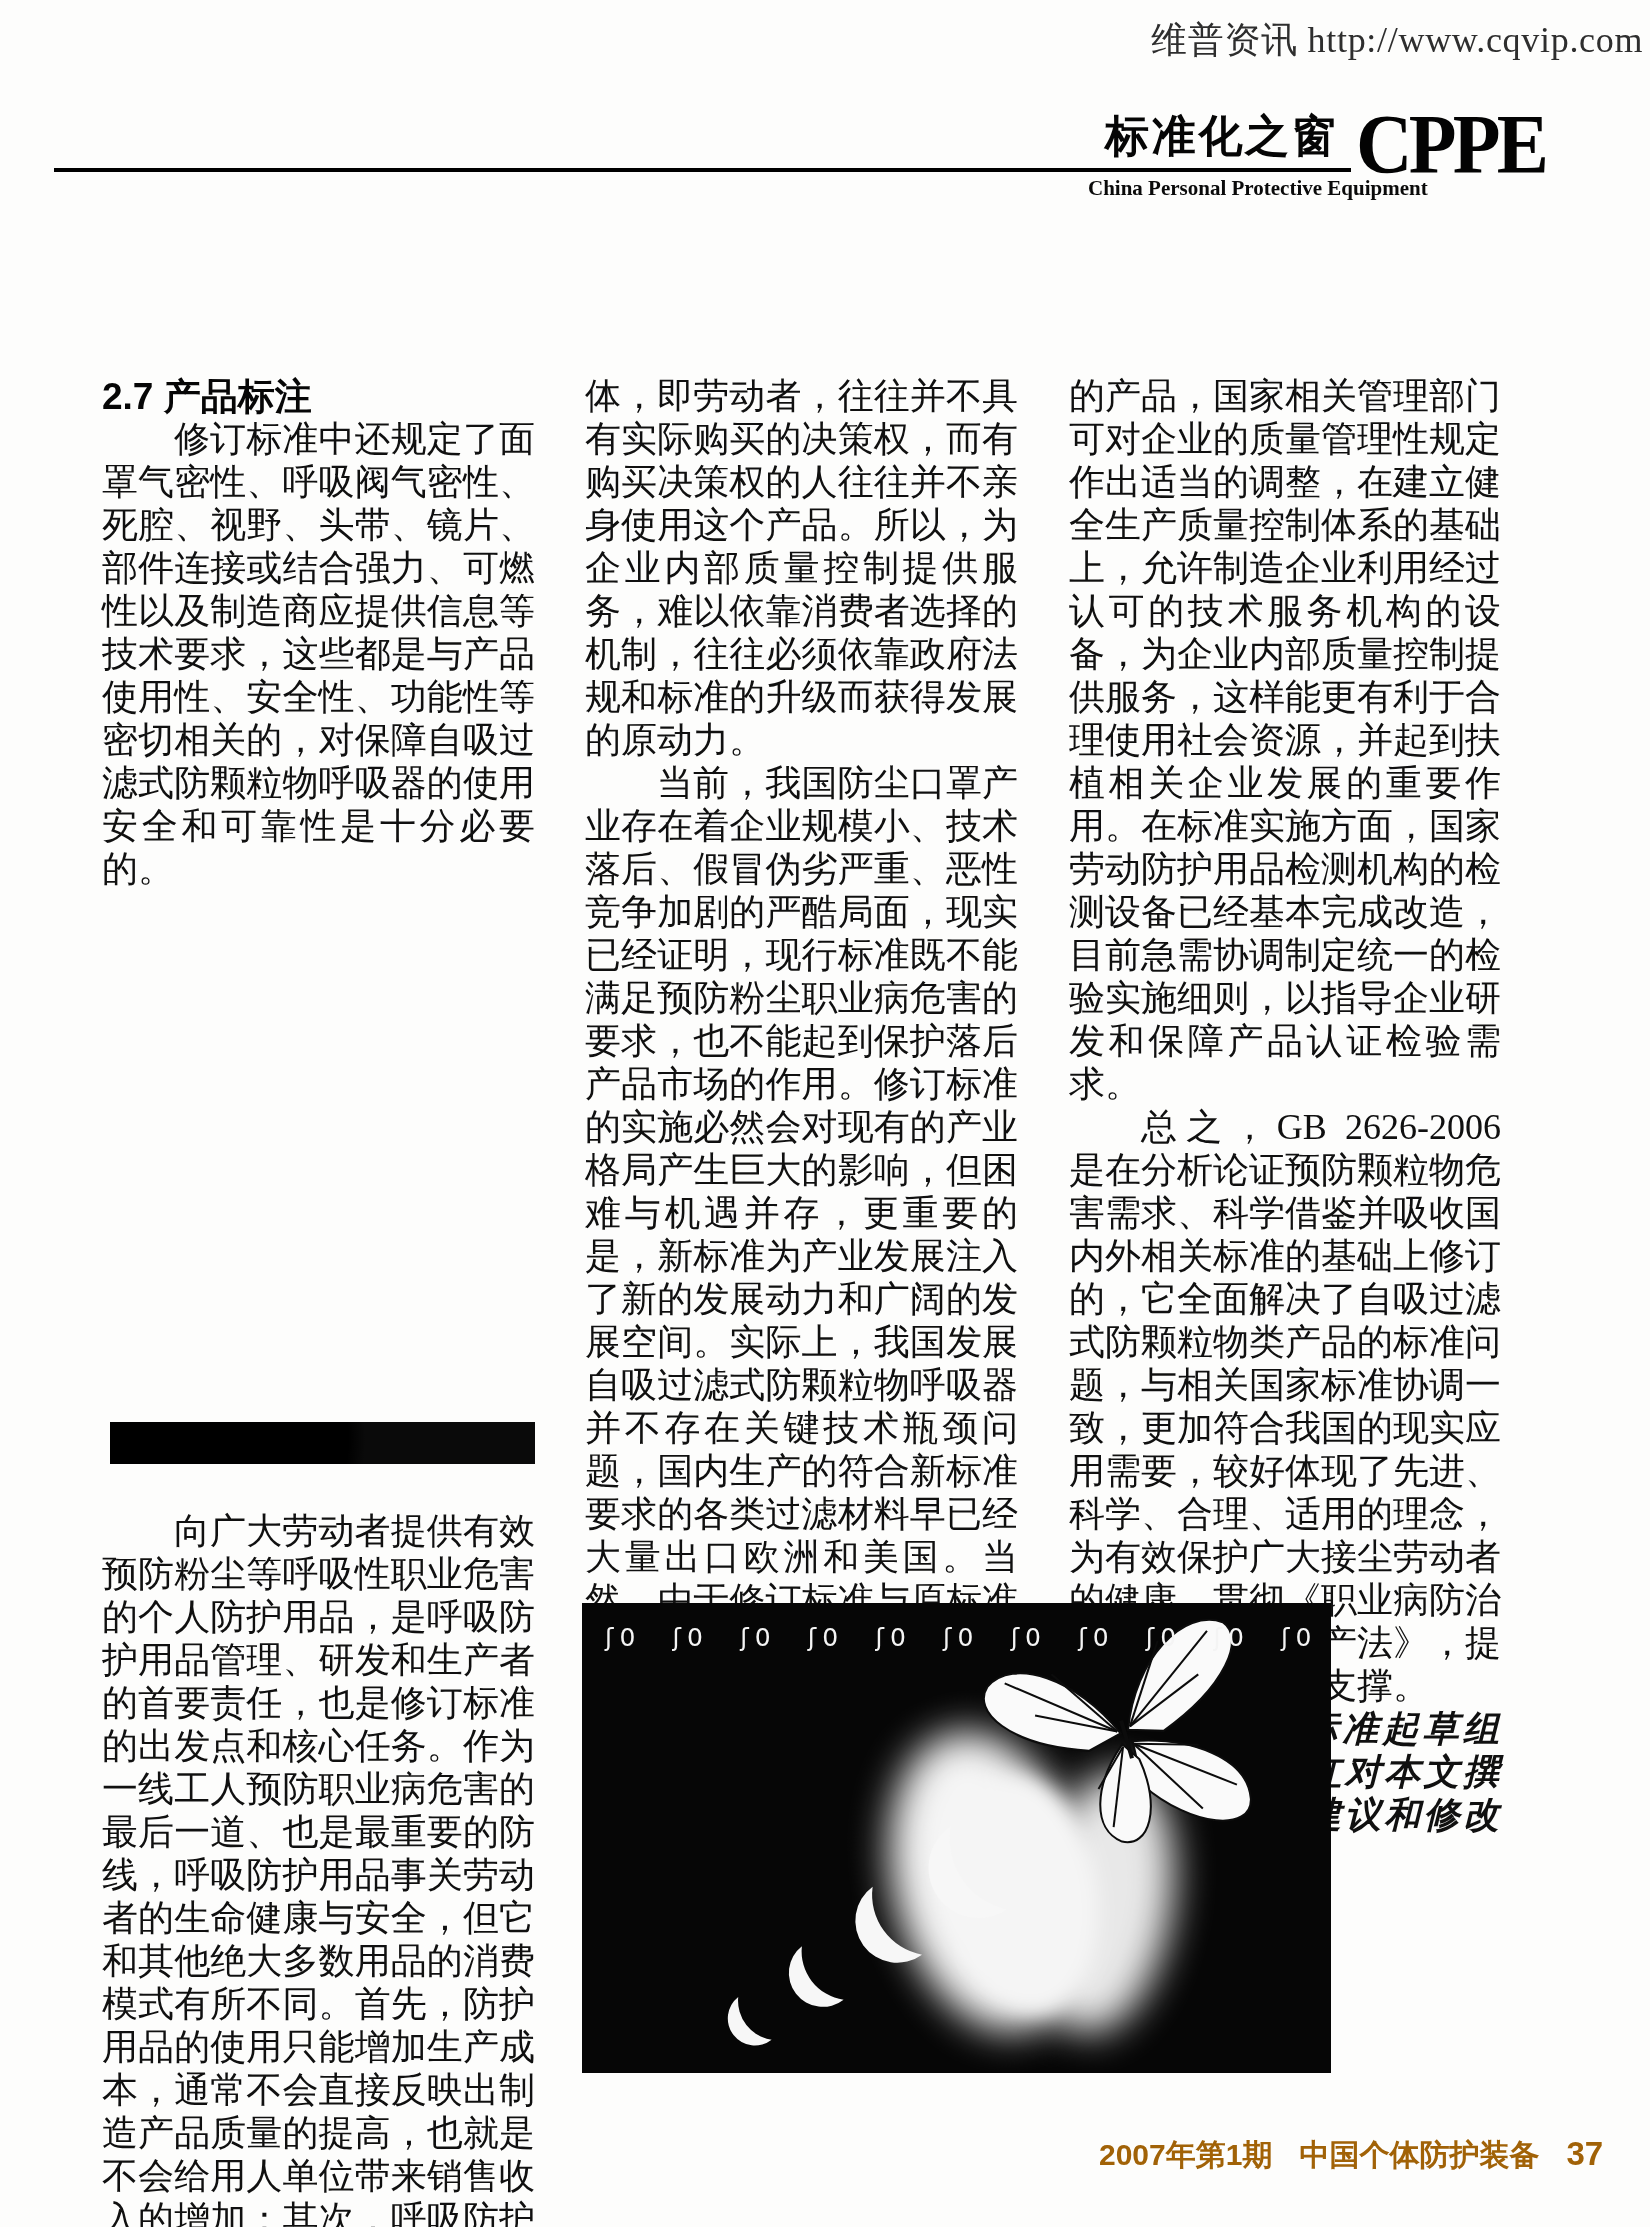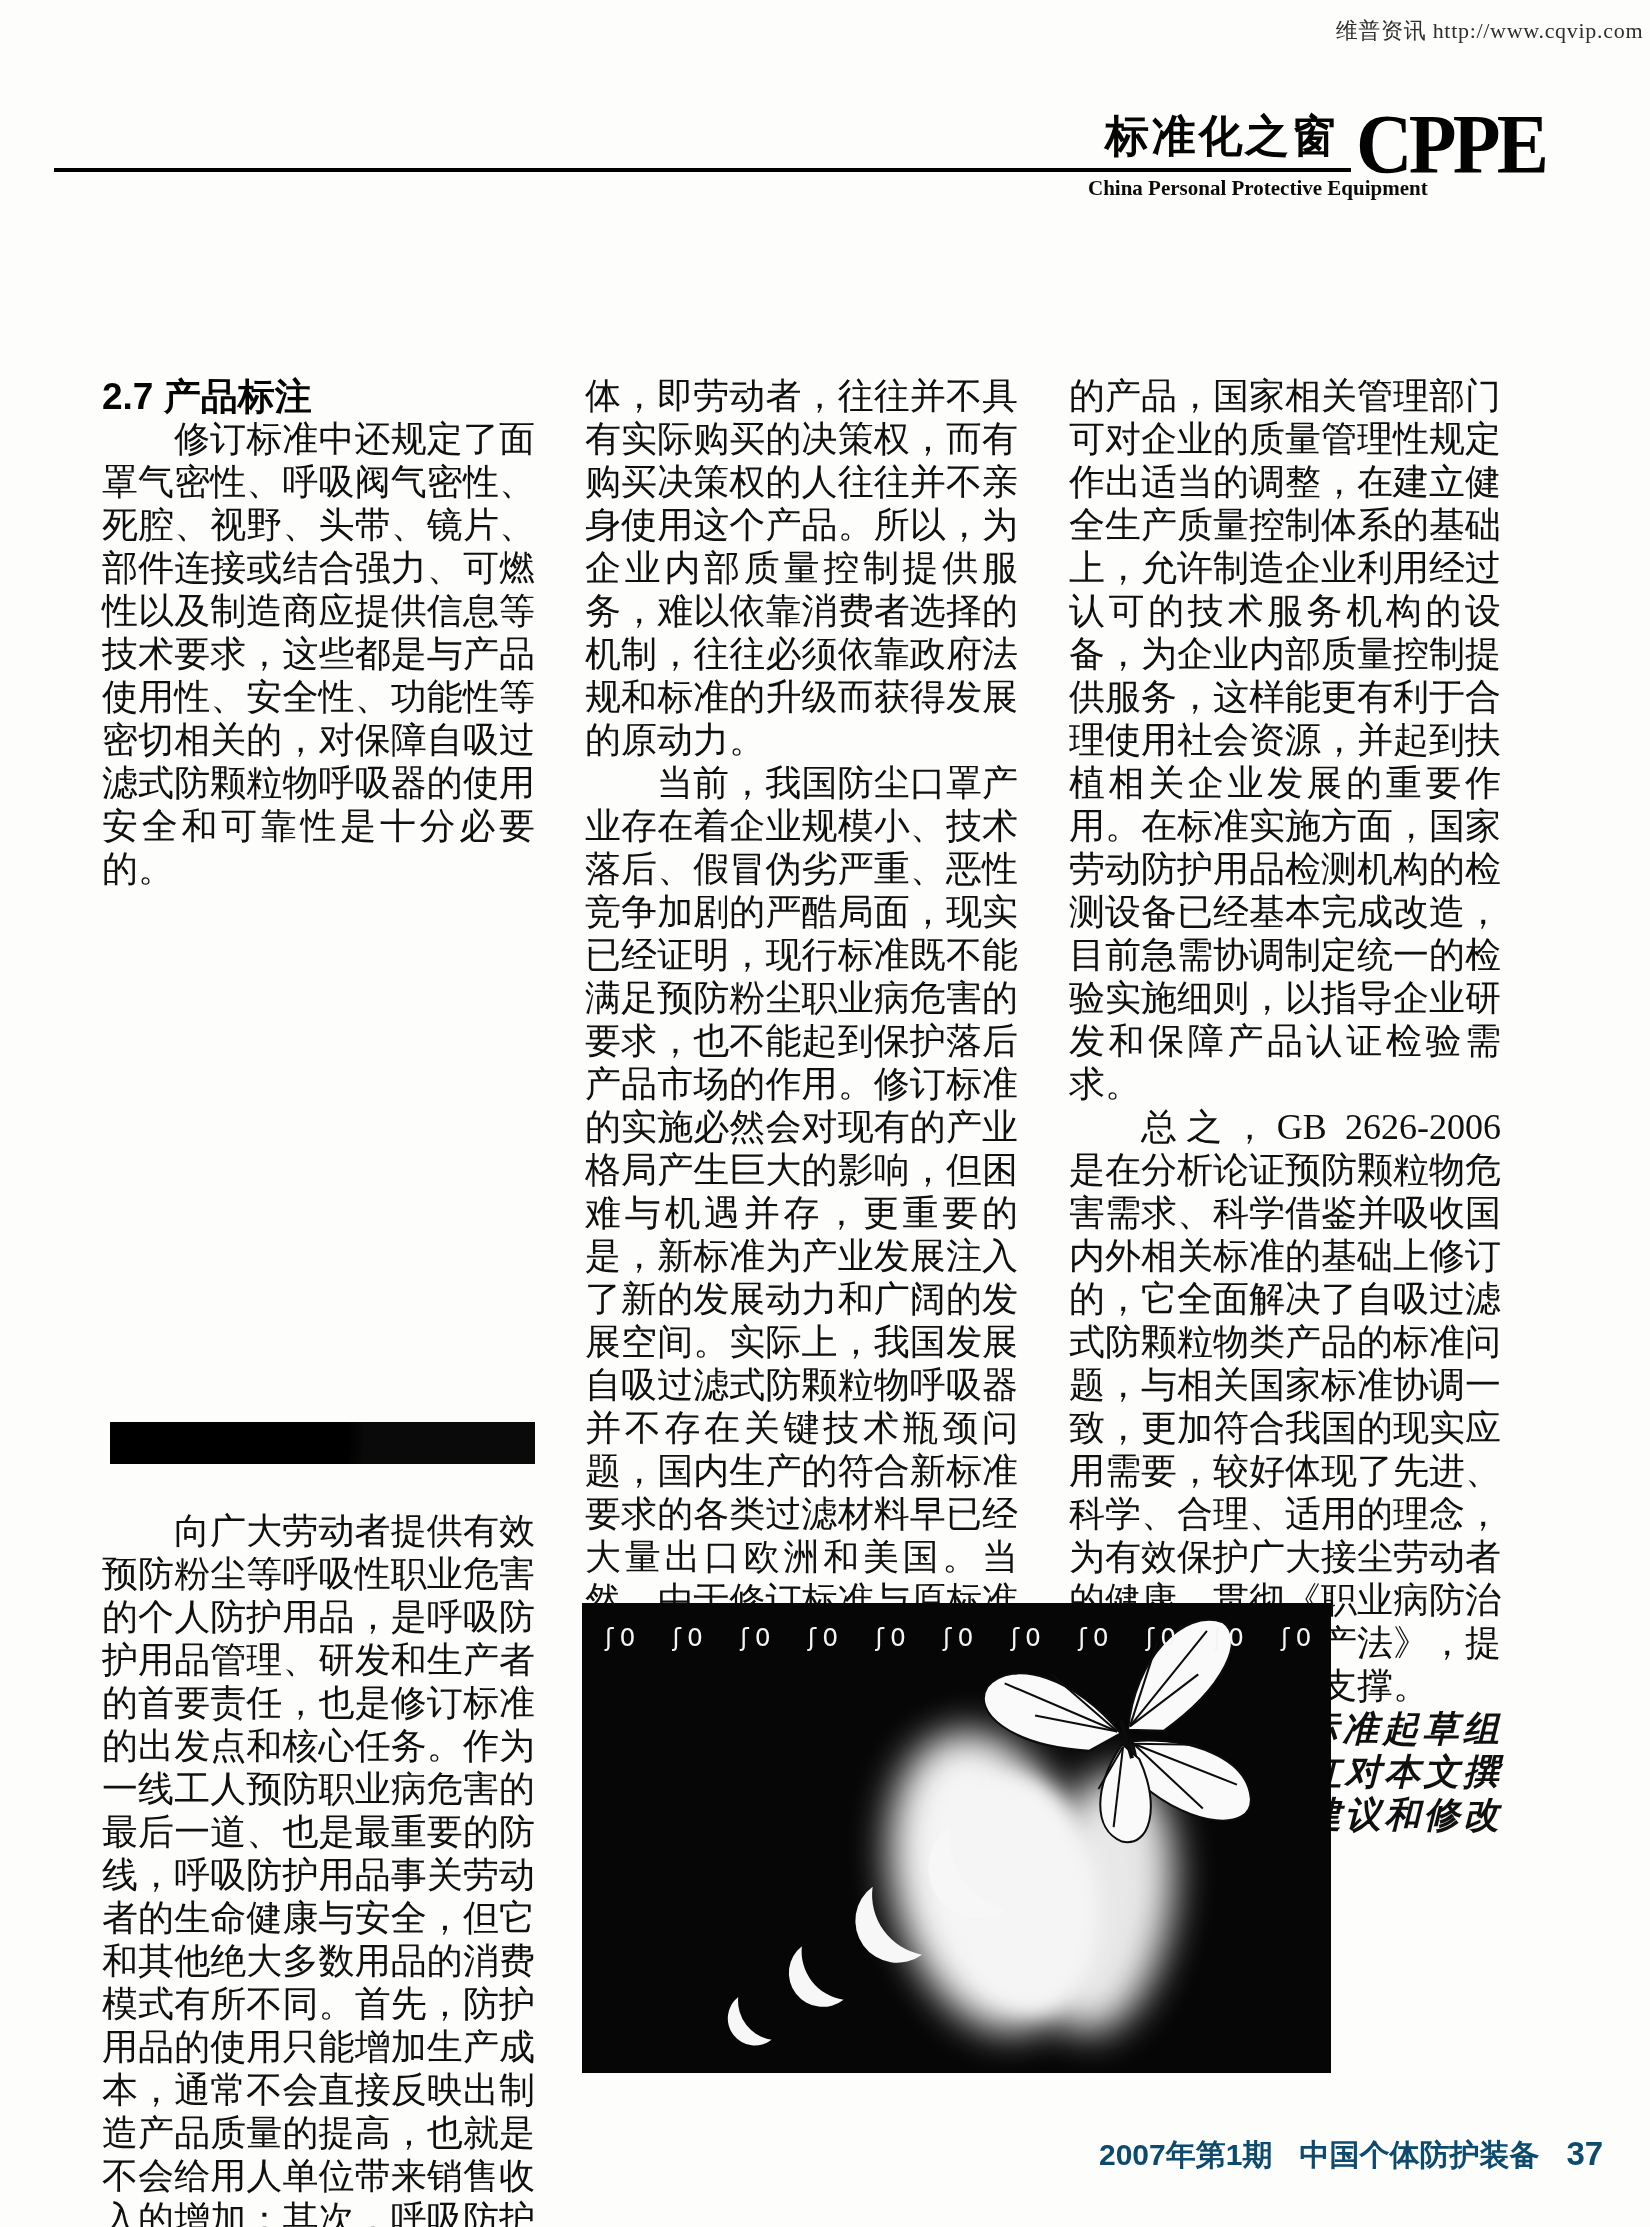--- a/index.html
+++ b/index.html
@@ -1,19 +1,19 @@
 <!DOCTYPE html>
 <html style="font-size:11px"><head>
 <meta charset="utf-8">
 <style>
   html,body{margin:0;padding:0;background:#9a9a9a;}
   .page{position:relative;width:1650px;height:2227px;background:#fdfdfc;overflow:hidden;
         font-family:"Liberation Serif","DejaVu Serif",serif;color:#101010;}
   
-  .watermark{position:absolute;top:16.3px;right:6.8px;font-size:22px;color:#2e2e2e;
+  .watermark{position:absolute;top:16.3px;right:6.8px;font-size:36px;color:#2e2e2e;
              font-family:"Liberation Serif","DejaVu Serif",serif;letter-spacing:0.7px;}
   
   .header-rule{position:absolute;left:54px;top:168px;width:1297px;height:4.1px;background:#000;}
   .col-title{position:absolute;left:1105px;top:107px;font-size:44px;font-weight:bold;
              font-family:"Liberation Sans","DejaVu Sans",sans-serif;letter-spacing:2.7px;color:#050505;}
   .subtitle-en{position:absolute;left:1088px;top:176px;font-size:21px;font-weight:bold;
                font-family:Liberation Serif, serif;color:#0a0a0a;}
   .logo-cppe{position:absolute;left:1356px;top:95px;font-size:85px;font-weight:900;
              font-family:"Liberation Serif","DejaVu Serif",serif;letter-spacing:-4.1px;
              transform:scaleX(.92);transform-origin:left top;color:#030303;}
@@ -35,21 +35,21 @@
                       radial-gradient(circle at 70% 60%, #0a0a0a 0 45%, transparent 55%);}
   .floating-p3{position:absolute;left:102px;top:1474px;width:433px;font-size:36px;line-height:43px;
      text-align:justify;text-justify:inter-ideograph;word-break:break-all;}
   
   .photo{position:absolute;left:582px;top:1603px;width:749px;height:470px;background:#060606;overflow:hidden;}
   .film-marks{position:absolute;left:23px;top:17.6px;width:767px;color:#f4f4f4;
               font-family:"DejaVu Sans",sans-serif;font-size:25px;letter-spacing:6.1px;white-space:nowrap;}
   .photo svg{position:absolute;left:0;top:0;}
   
   .footer{position:absolute;left:1099px;top:2135px;font-size:30px;font-weight:bold;
-          font-family:"Liberation Sans","DejaVu Sans",sans-serif;color:#0c4a6e;white-space:nowrap;}
+          font-family:"Liberation Sans","DejaVu Sans",sans-serif;color:#a16207;white-space:nowrap;}
   .footer span{margin-right:27px;}
   .footer .pageno{font-size:33px;margin-right:0;}
 </style>
 </head>
 <body>
 
 <div class="page">
 
   <div class="watermark">维普资讯 http://www.cqvip.com</div>
 

